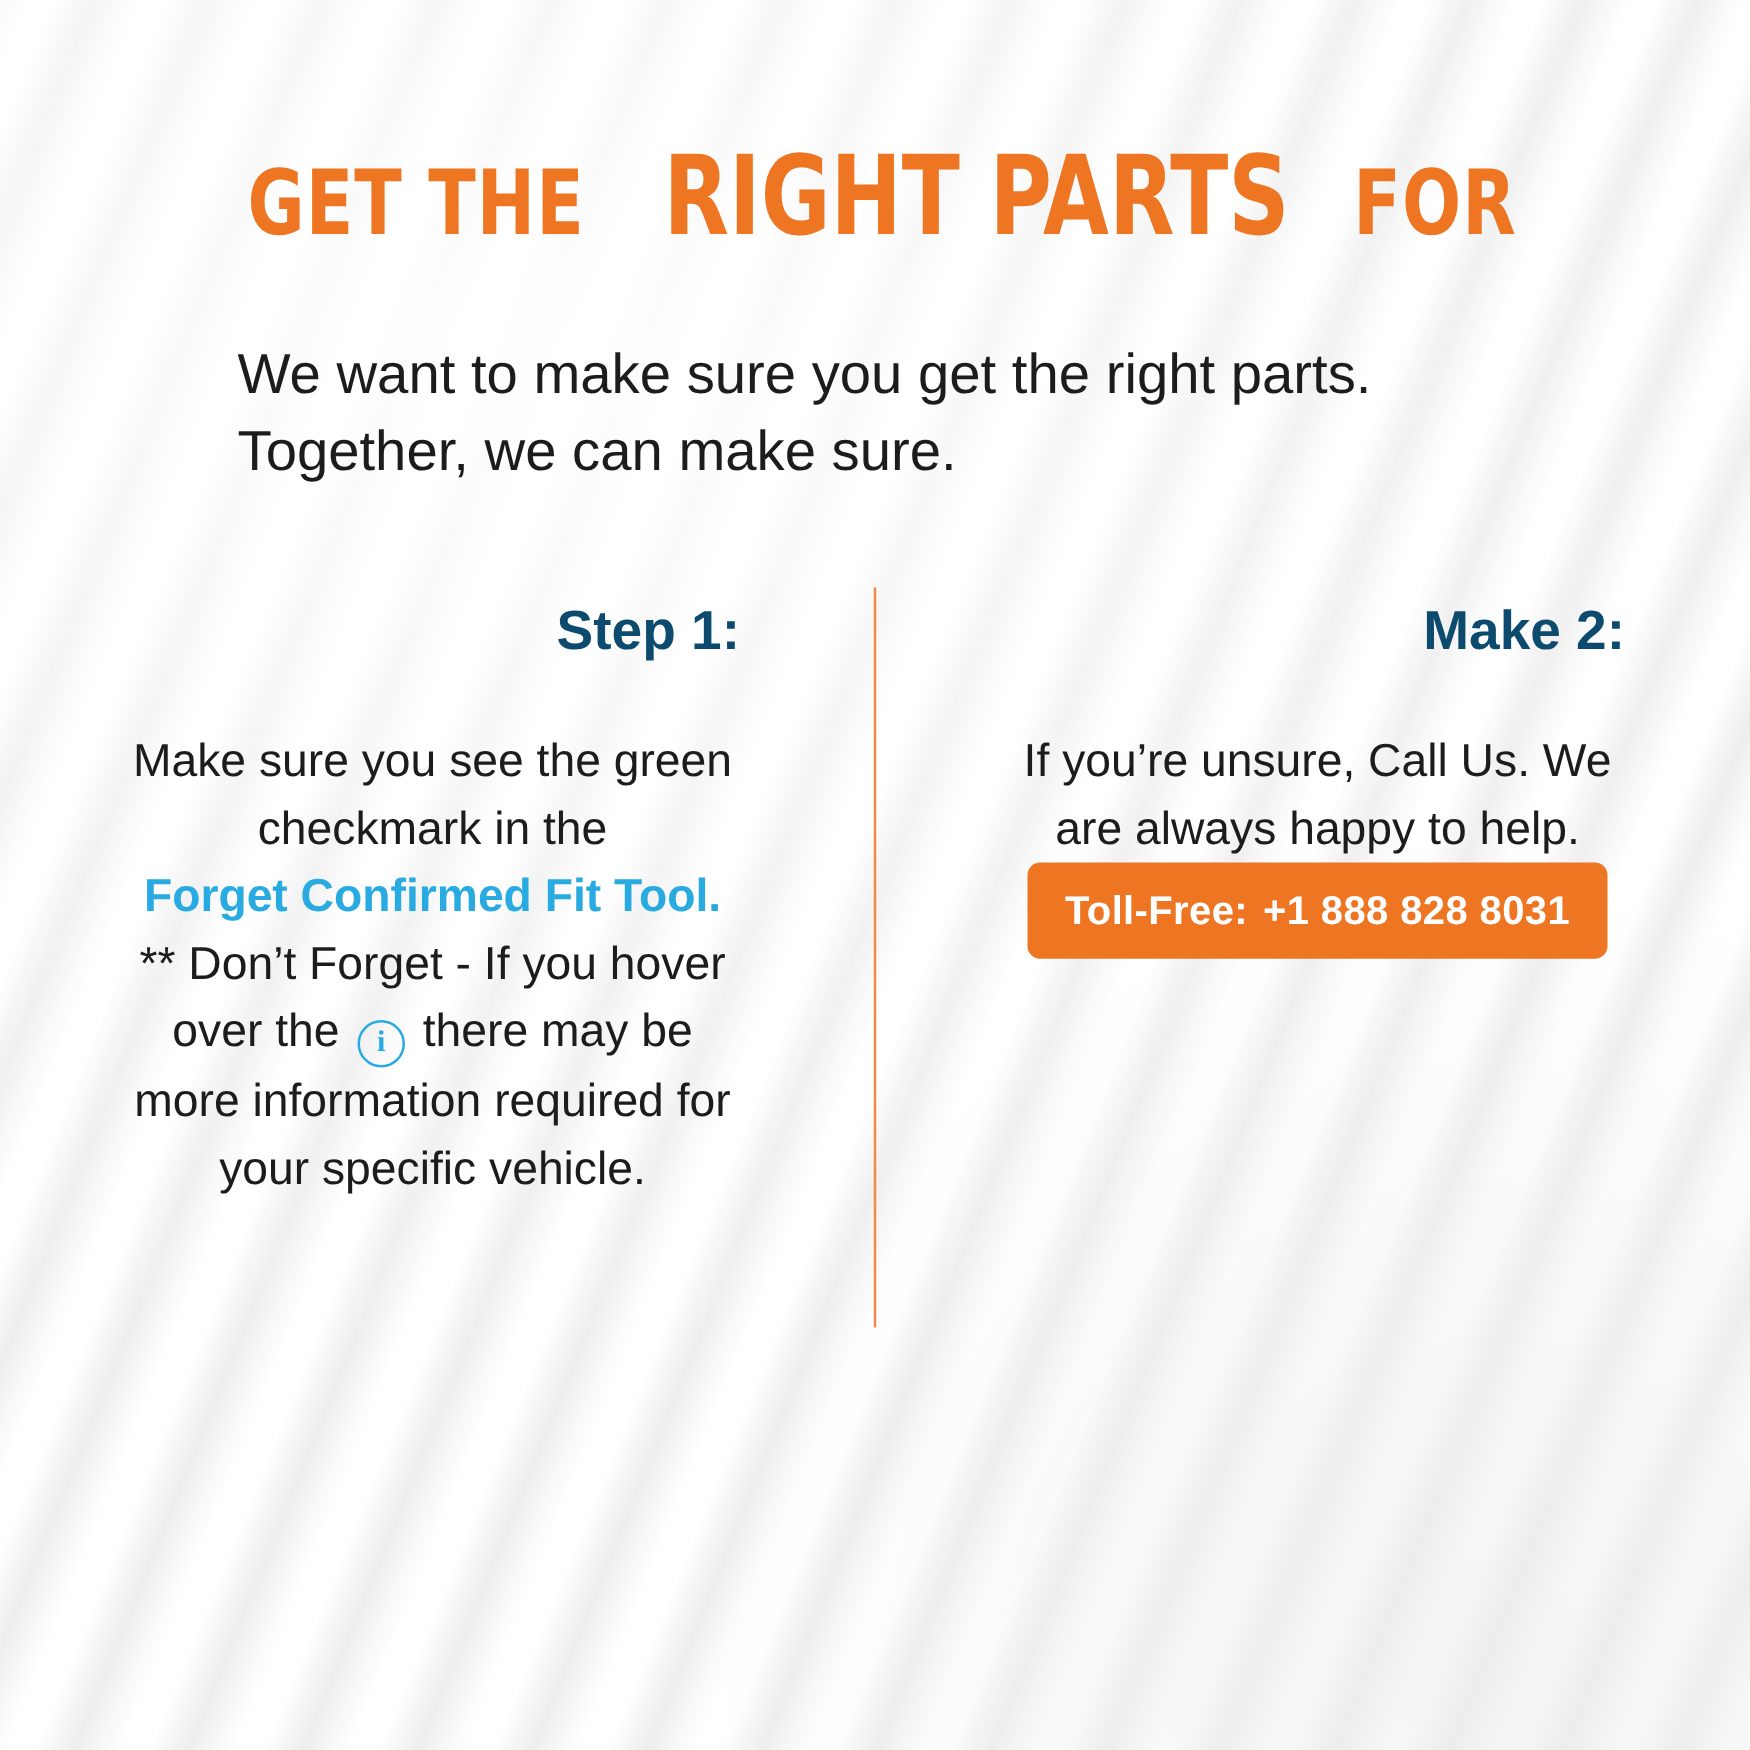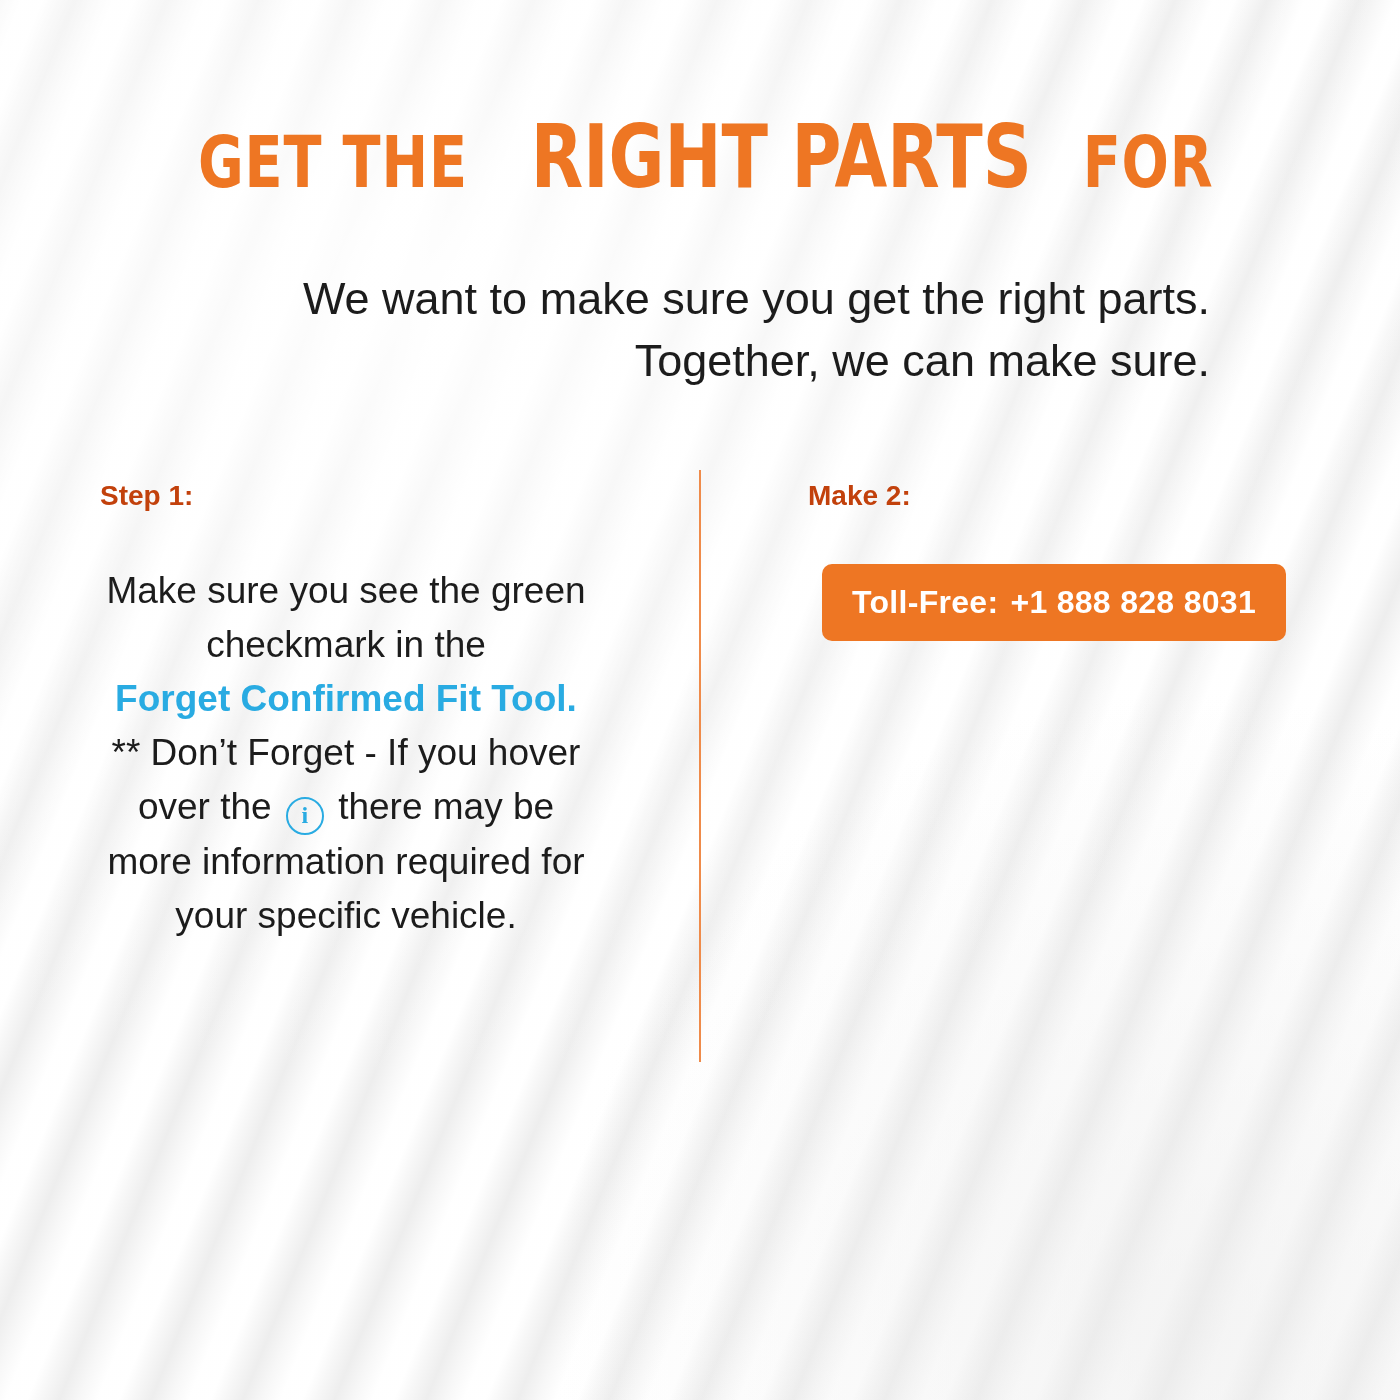--- a/index.html
+++ b/index.html
@@ -82,21 +82,21 @@
     transform: scaleX(0.86);
     display: inline-block;
     letter-spacing: 0px;
   }
   .headline .line + .line { margin-top: 16px; }
 
   
   .subhead {
     margin: 66px auto 0 auto;
     width: 1020px;
-    text-align: right;
+    text-align: left;
     font-size: 45px;
     line-height: 1.38;
     color: #1c1c1c;
     font-weight: 400;
   }
 
   
   .steps {
     display: flex;
     margin-top: 88px;
@@ -112,23 +112,23 @@
     background: #ef8b4a;
   }
   .col {
     width: 50%;
     box-sizing: border-box;
   }
   .col-left  { padding-right: 108px; }
   .col-right { padding-left: 108px; }
 
   .step-title {
-    text-align: left;
-    color: #c2410c;
-    font-size: 28px;
+    text-align: right;
+    color: #0c4a6e;
+    font-size: 44px;
     font-weight: 700;
     margin-bottom: 52px;
   }
   .step-body {
     text-align: center;
     font-size: 37px;
     line-height: 1.46;
     color: #1c1c1c;
   }
   .brandlink {
@@ -189,20 +189,21 @@
       <div class="col col-left">
         <div class="step-title">Step 1:</div>
         <div class="step-body">
           <span>Make sure you see the green checkmark in the </span><span class="brandlink">Forget Confirmed Fit Tool.</span>
           <span>** Don’t Forget - If you hover over the </span><span class="info-icon">i</span><span> there may be more information required for your specific vehicle.</span>
         </div>
       </div>
 
       <div class="col col-right">
         <div class="step-title">Make 2:</div>
+        <div class="step-body">If you’re unsure, Call Us. We are always happy to help.</div>
         <div class="phone-wrap">
           <div class="phone-pill">
             <span>Toll-Free:</span><span class="num">+1 888 828 8031</span>
           </div>
         </div>
       </div>
     </div>
 
   </div>
 </div>

